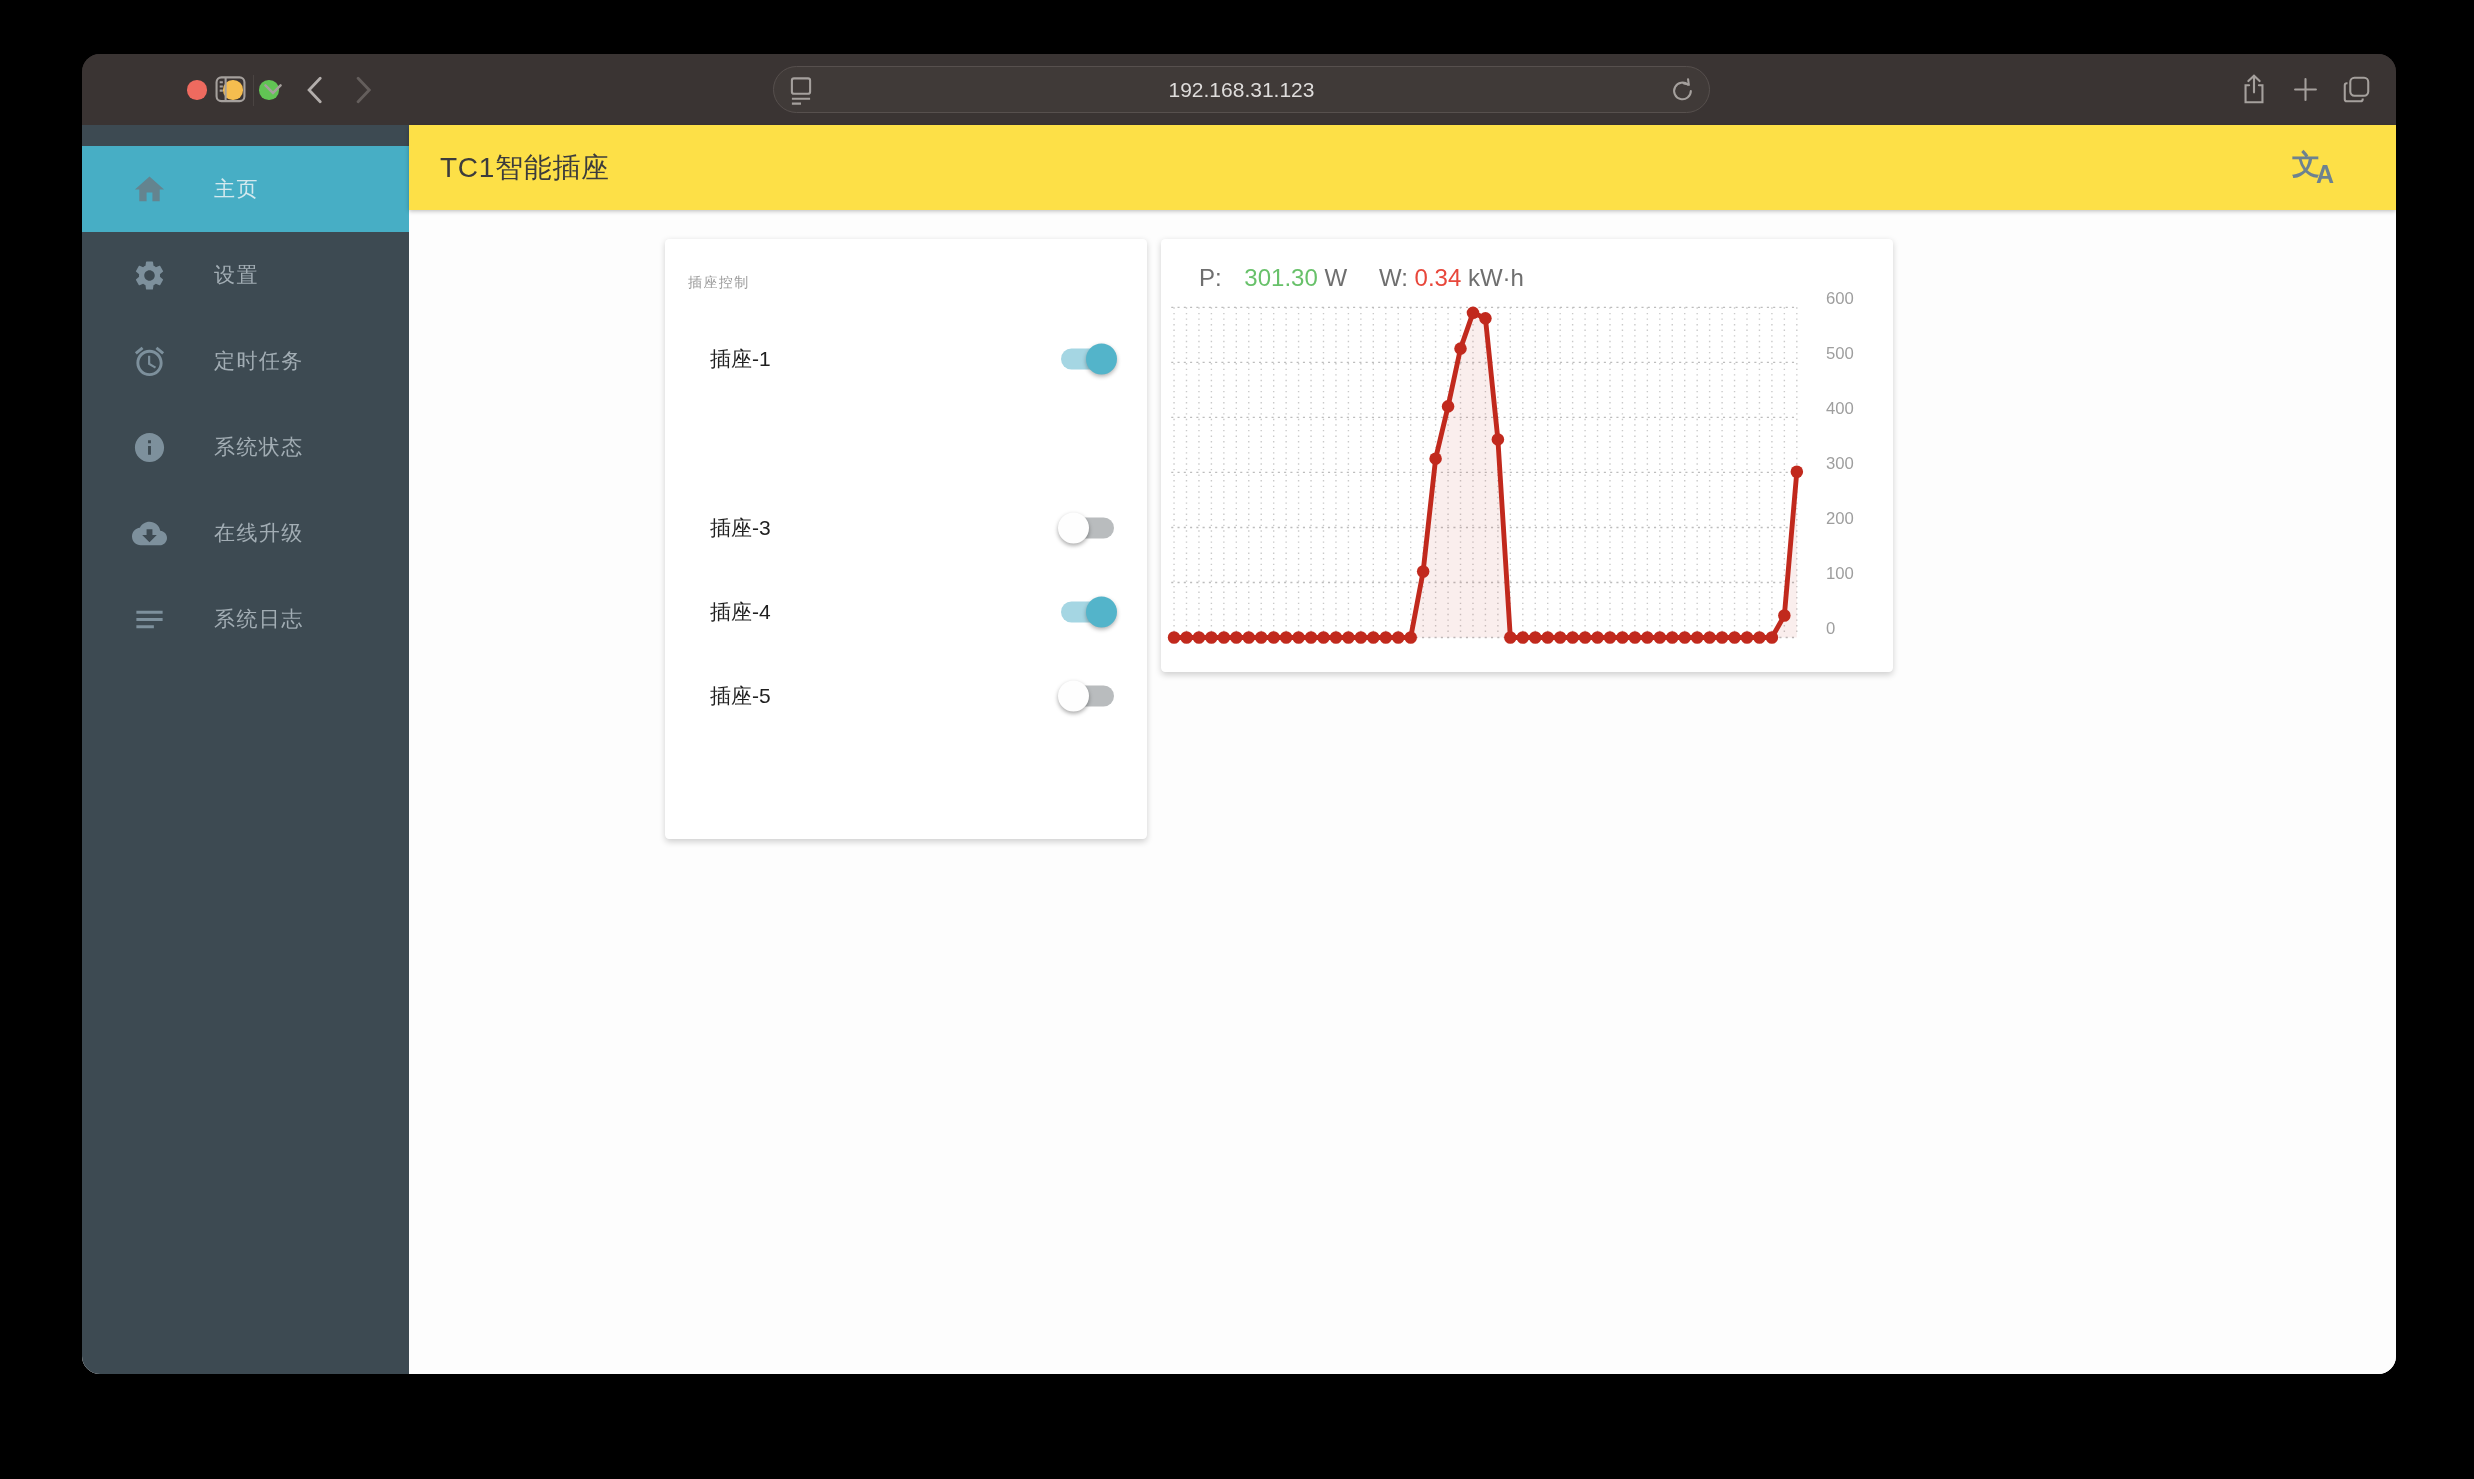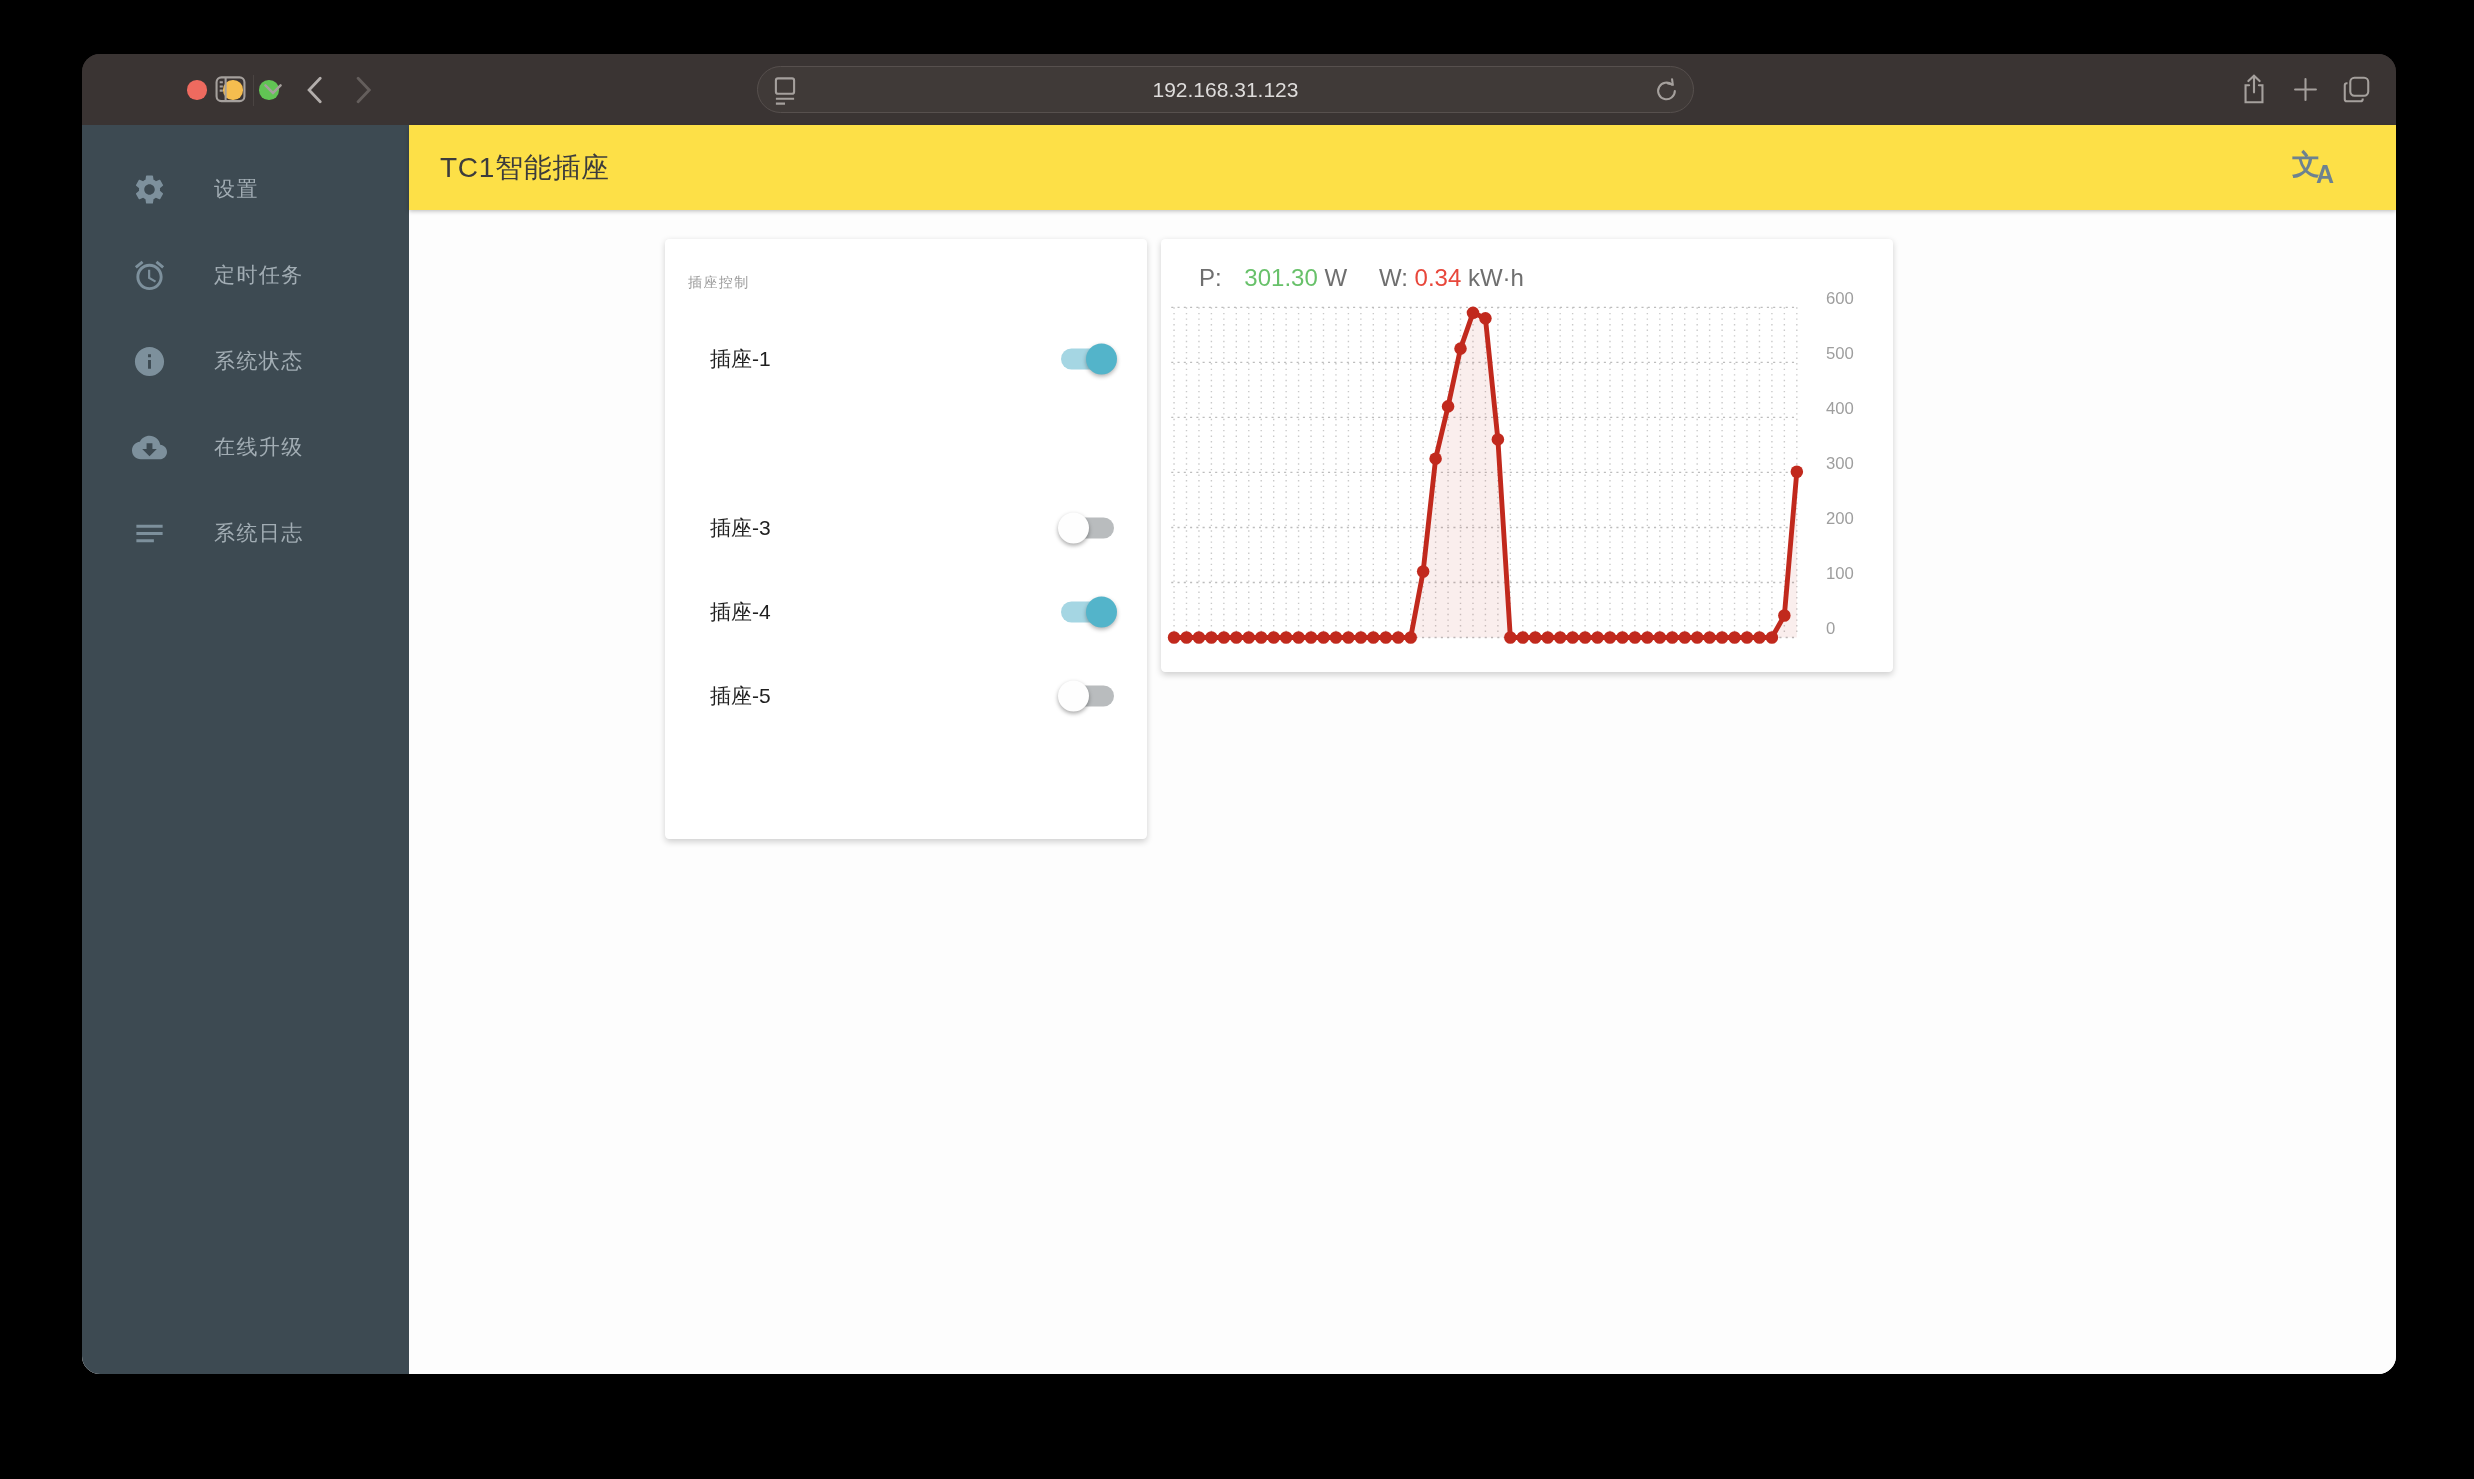--- a/index.html
+++ b/index.html
@@ -11,21 +11,21 @@
 
   
   .toolbar { position:relative; height:71px; background:#3a3433; }
   .traffic { position:absolute; top:26px; left:105px; display:flex; gap:16.7px; }
   .traffic span { width:19.5px; height:19.5px; border-radius:50%; display:block; }
   .tl-red { background:#ee6a5f; } .tl-yellow { background:#f5bd4f; } .tl-green { background:#61c454; }
 
   .tb-icon { position:absolute; top:0; height:71px; display:flex; align-items:center; justify-content:center; color:#a5a09d; }
   .tb-divider { position:absolute; left:171px; top:21px; width:1.4px; height:31px; background:#4a4442; }
 
-  .urlbar { position:absolute; left:675px; top:12px; width:937px; height:47px;
+  .urlbar { position:absolute; left:691px; top:12px; width:937px; height:47px;
             border:1.4px solid #57504e; border-radius:24px; background:#403a38;
             display:flex; align-items:center; }
   .url-text { position:absolute; left:0; right:0; text-align:center; color:#dedcdb; font-size:21px; }
   .url-left { position:absolute; left:15.3px; top:9.8px; }
   .url-right { position:absolute; right:14px; top:9.8px; }
 
   
   .page { position:absolute; left:0; top:71px; right:0; bottom:0; background:#fdfdfd; }
 
   .sidebar { position:absolute; left:0; top:0; bottom:0; width:327px; background:#3d4a52; }
@@ -145,20 +145,28 @@
         <rect x="12" y="4" width="26" height="26" rx="6"></rect>
         <path d="M8 12 H7 a3 3 0 0 0 -3 3 V35 a3 3 0 0 0 3 3 H27 a3 3 0 0 0 3 -3 V34"></path>
       </svg>
     </div>
   </div>
 
   <div class="page">
 
     <div class="sidebar">
       <div class="side-items">
+        <div class="side-item active">
+          <span class="s-icon">
+            <svg viewBox="0 0 24 24" width="35" height="35" fill="currentColor">
+                <path d="M10 20v-6h4v6h5v-8h3L12 3 2 12h3v8z"></path>
+              </svg>
+          </span>
+          <span class="s-label">主页</span>
+        </div>
         <div class="side-item">
           <span class="s-icon">
             <svg viewBox="0 0 24 24" width="35" height="35" fill="currentColor">
                 <path d="M19.14 12.94c.04-.3.06-.61.06-.94 0-.32-.02-.64-.07-.94l2.03-1.58c.18-.14.23-.41.12-.61l-1.92-3.32c-.12-.22-.37-.29-.59-.22l-2.39.96c-.5-.38-1.03-.7-1.62-.94l-.36-2.54c-.04-.24-.24-.41-.48-.41h-3.84c-.24 0-.43.17-.47.41l-.36 2.54c-.59.24-1.13.57-1.62.94l-2.39-.96c-.22-.08-.47 0-.59.22L2.74 8.87c-.12.21-.08.47.12.61l2.03 1.58c-.05.3-.09.63-.09.94s.02.64.07.94l-2.03 1.58c-.18.14-.23.41-.12.61l1.92 3.32c.12.22.37.29.59.22l2.39-.96c.5.38 1.03.7 1.62.94l.36 2.54c.05.24.24.41.48.41h3.84c.24 0 .44-.17.47-.41l.36-2.54c.59-.24 1.13-.56 1.62-.94l2.39.96c.22.08.47 0 .59-.22l1.92-3.32c.12-.22.07-.47-.12-.61l-2.01-1.58zM12 15.6c-1.98 0-3.6-1.62-3.6-3.6s1.62-3.6 3.6-3.6 3.6 1.62 3.6 3.6-1.62 3.6-3.6 3.6z"></path>
               </svg>
           </span>
           <span class="s-label">设置</span>
         </div>
         <div class="side-item">
           <span class="s-icon">

